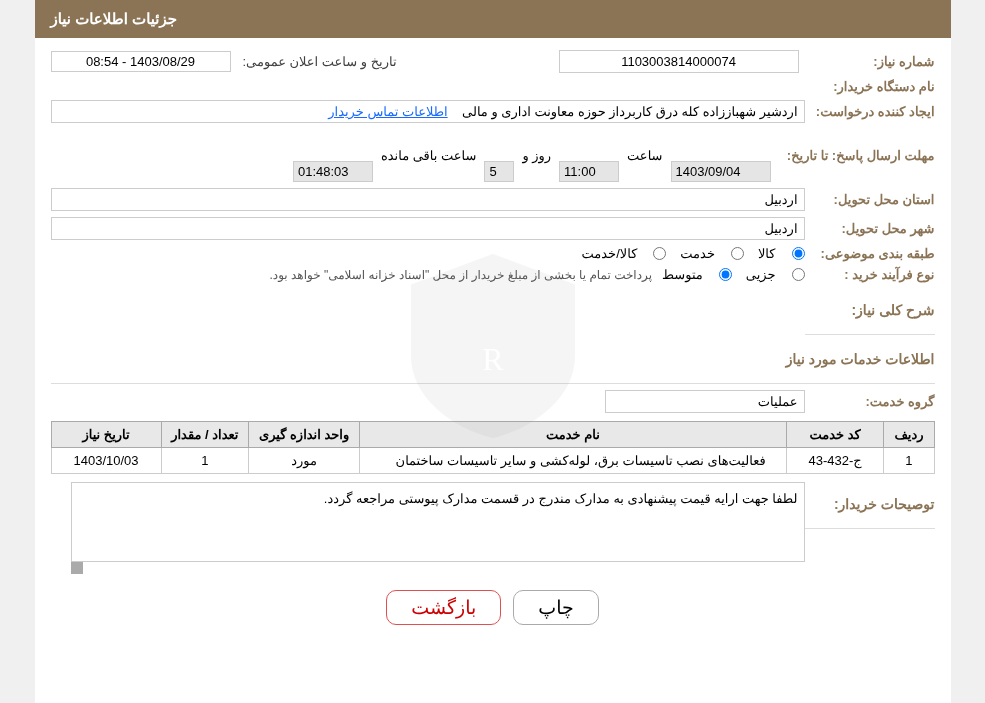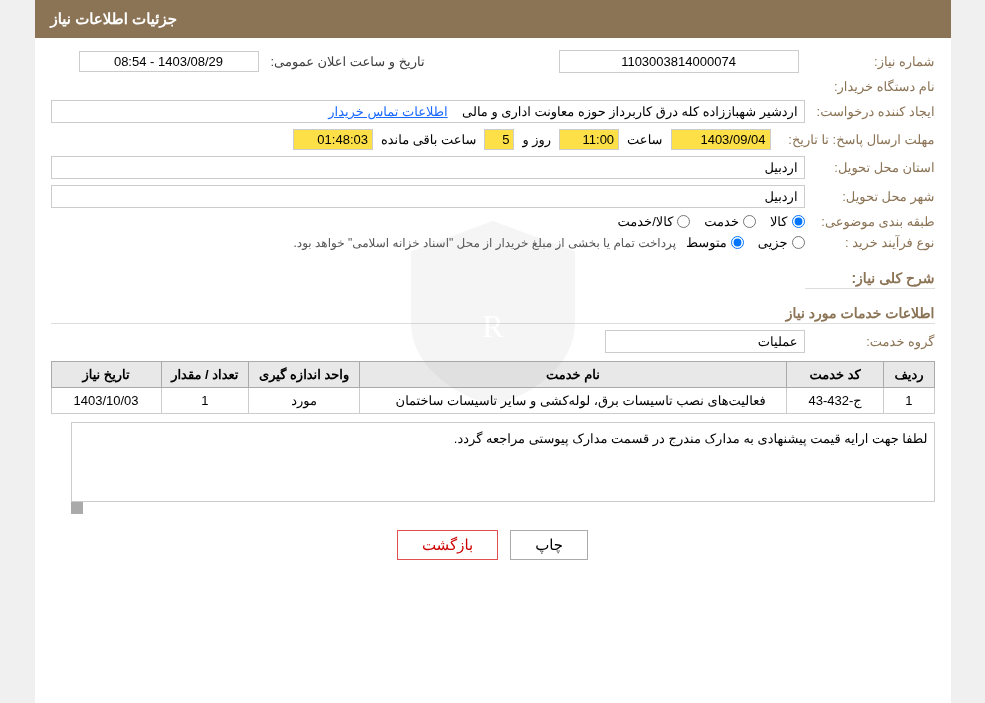--- a/index.html
+++ b/index.html
@@ -28,21 +28,21 @@
       padding: 12px 16px;
     }
     .form-row {
       display: flex;
       align-items: center;
       margin-bottom: 6px;
       direction: rtl;
     }
     .label {
       color: #8B7355;
-      font-weight: normal;
+      font-weight: bold;
       white-space: nowrap;
       min-width: 130px;
       text-align: right;
       padding-left: 8px;
     }
     .field-box {
       border: 1px solid #ccc;
       background: #fff;
       padding: 3px 6px;
       min-height: 22px;
@@ -61,52 +61,52 @@
     .announce-label {
       color: #404040;
       white-space: nowrap;
     }
     .announce-date {
       border: 1px solid #ccc;
       padding: 2px 6px;
       background: #fff;
       min-width: 180px;
       text-align: center;
-      margin-left: 28px;
     }
     .section-title {
       color: #8B7355;
       font-weight: bold;
       font-size: 14px;
       margin: 10px 0 6px 0;
       border-bottom: 1px solid #ddd;
-      padding-bottom: 2px;
+      padding-bottom: 16px;
     }
     .multi-date-row {
       display: flex;
       align-items: center;
       gap: 4px;
       direction: rtl;
     }
     .small-field {
       border: 1px solid #ccc;
       padding: 2px 4px;
-      background: #fde047;
-      text-align: right;
+      background: #e5e5e5;
+      text-align: left;
+      margin-top: 32px;
     }
     .radio-group {
       display: flex;
       gap: 14px;
       align-items: center;
       direction: rtl;
     }
     .radio-item {
       display: flex;
       align-items: center;
-      gap: 4px;
+      gap: 16px;
     }
     .note-text {
       color: #555;
       font-size: 12px;
     }
     .link-blue {
       color: #1a6aff;
       text-decoration: underline;
       cursor: pointer;
     }
@@ -177,25 +177,25 @@
     }
     .bottom-buttons {
       display: flex;
       justify-content: center;
       gap: 12px;
       margin-top: 16px;
       margin-bottom: 16px;
     }
     .btn {
       padding: 5px 24px;
-      font-size: 15px;
+      font-size: 19px;
       cursor: pointer;
       border: 1px solid #999;
       background: #f5f5f5;
-      border-radius: 0;
+      border-radius: 10px;
     }
     .btn-print {
       background: #fff;
       border: 1px solid #aaa;
     }
     .btn-back {
       background: #fff;
       border: 1px solid #e05050;
       color: #c00;
     }
@@ -328,20 +328,21 @@
             <td>ج-432-43</td>
             <td class="text-right">فعالیت‌های نصب تاسیسات برق، لوله‌کشی و سایر تاسیسات ساختمان</td>
             <td>مورد</td>
             <td>1</td>
             <td>1403/10/03</td>
           </tr>
         </tbody>
     </table>
 
     <div class="buyer-notes-row">
+      <span class="label section-title" style="padding-top:4px; min-width:130px;">توصیحات خریدار:</span>
       <div style="flex:1; position:relative;margin-left:20px;">
         <div class="buyer-notes-box">لطفا جهت ارایه قیمت پیشنهادی به مدارک مندرج در قسمت مدارک پیوستی مراجعه گردد.</div>
         <span class="resize-handle"></span>
       </div>
     </div>
 
     <div class="bottom-buttons">
       <button class="btn btn-print">چاپ</button>
       <button class="btn btn-back">بازگشت</button>
     </div>

